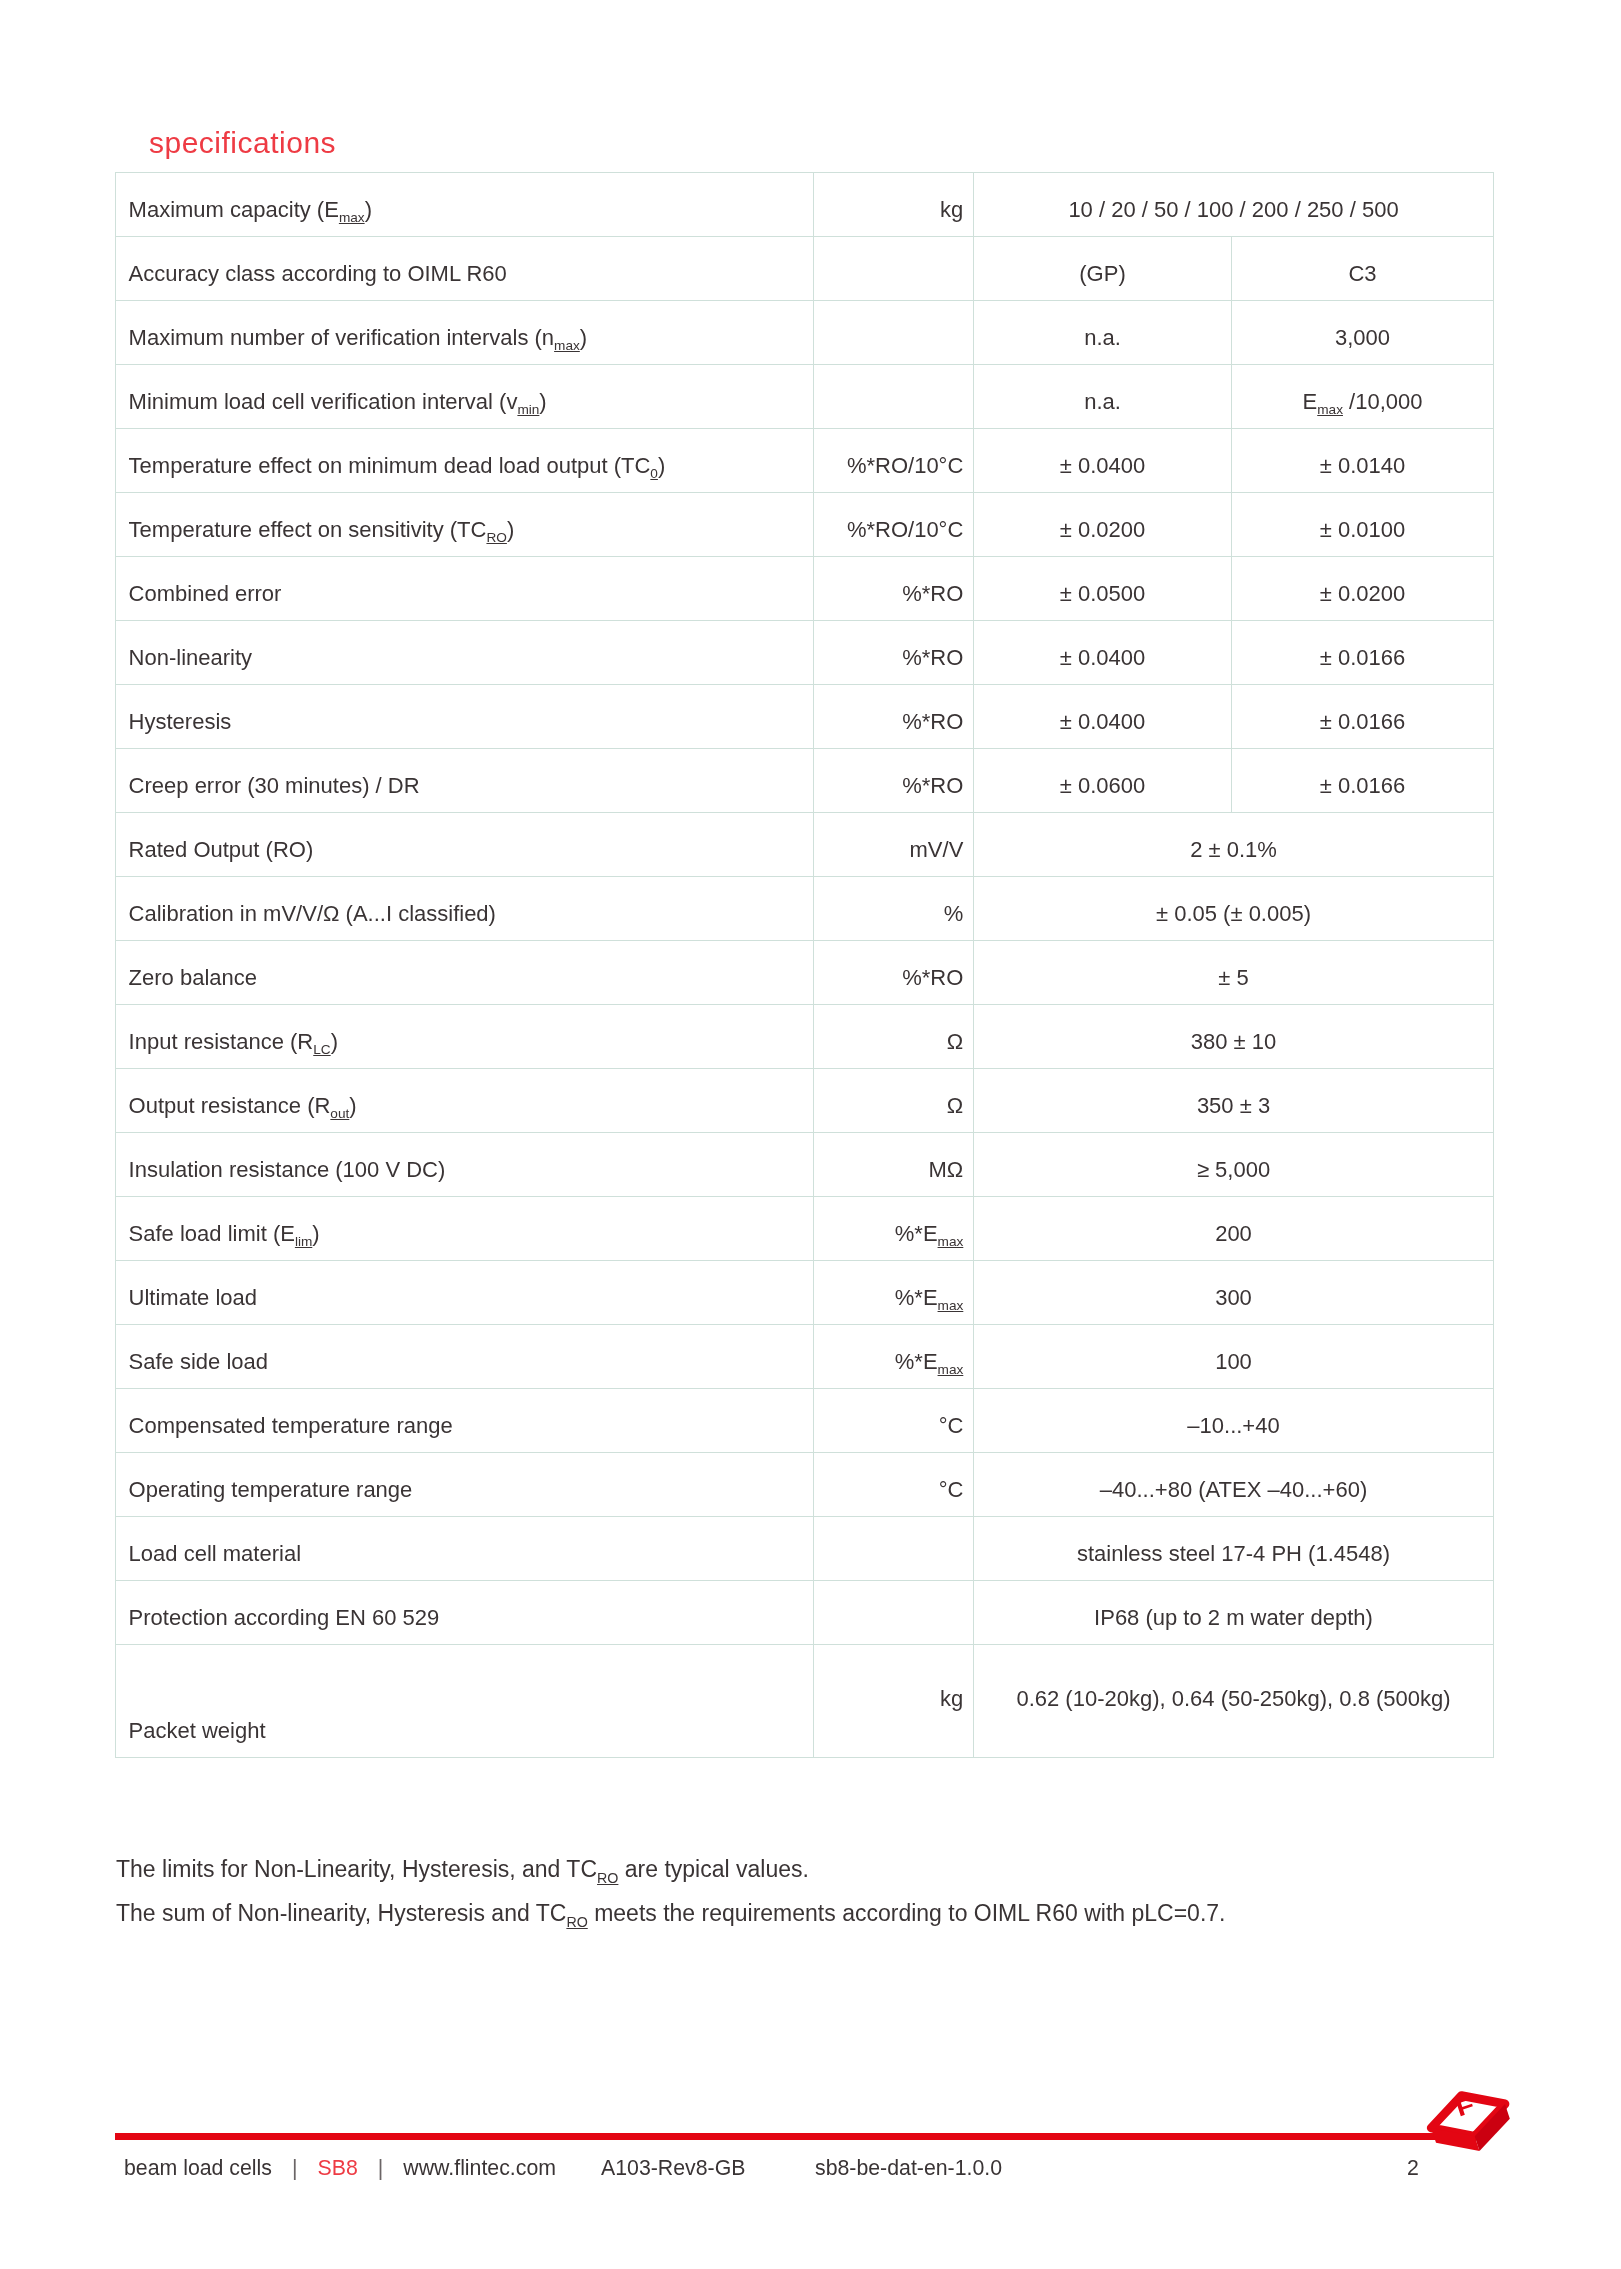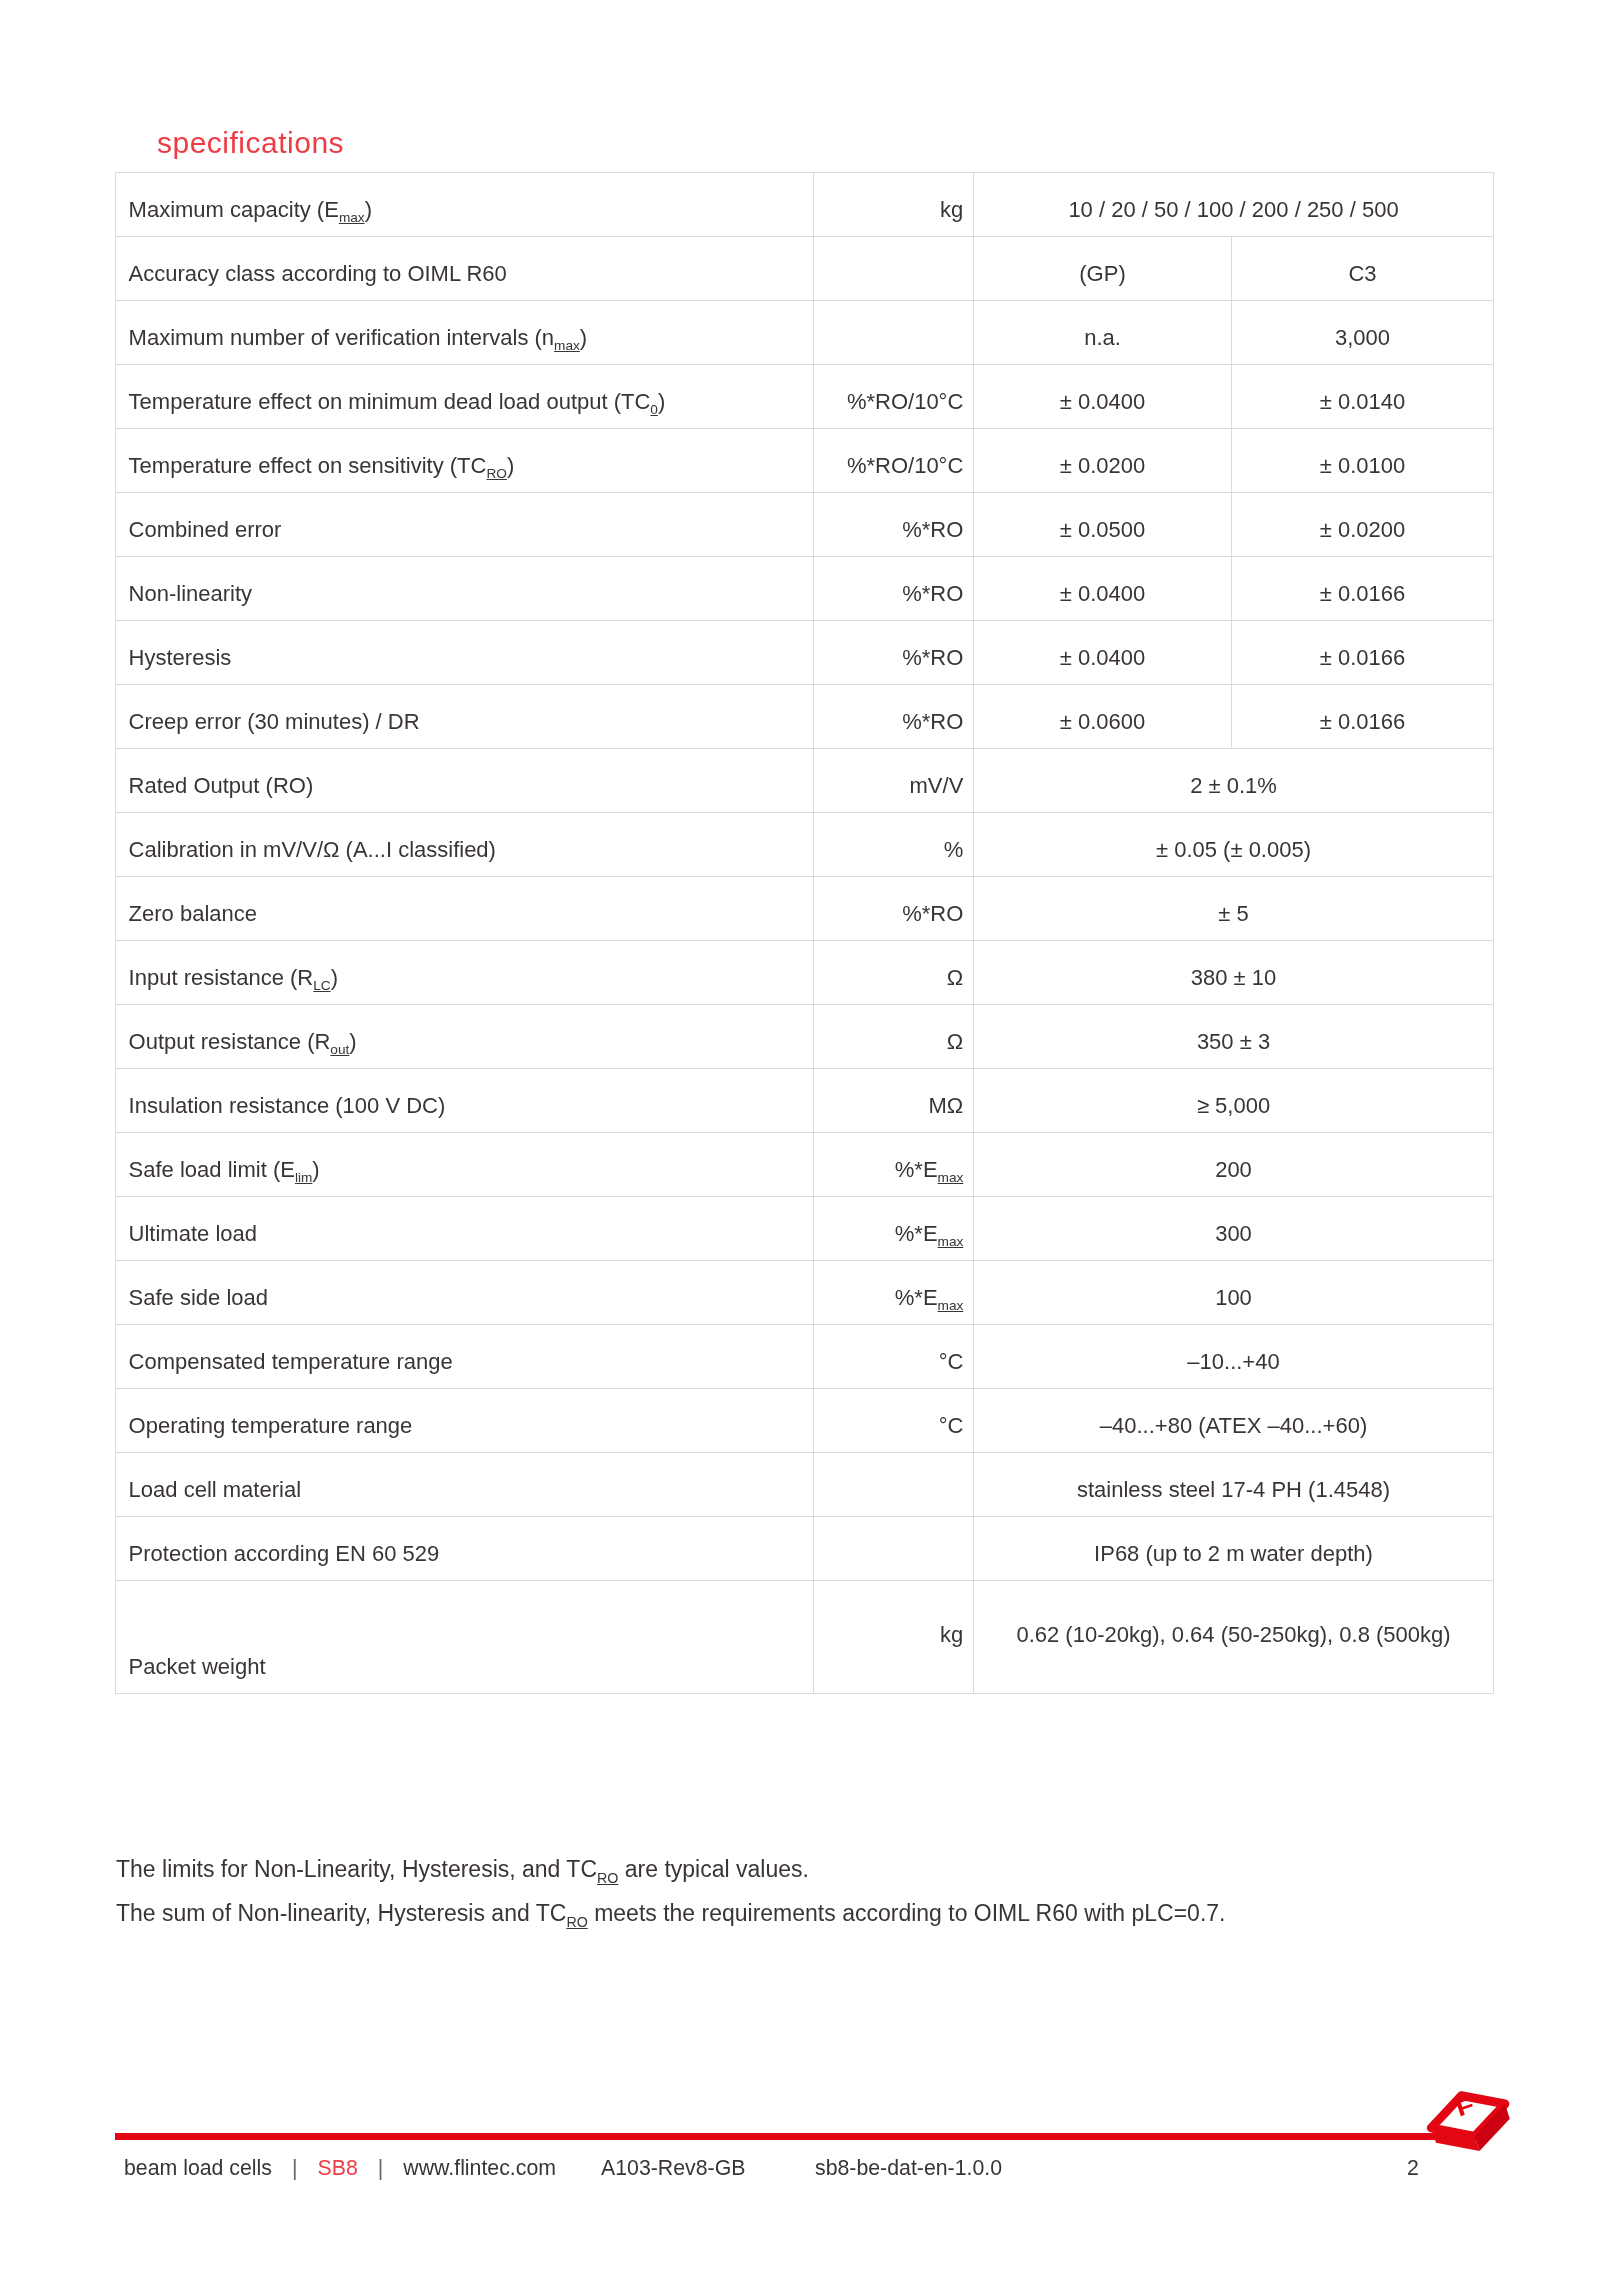--- a/index.html
+++ b/index.html
@@ -7,21 +7,21 @@
     --grid:#cfe0da;
     --title-red:#ee3b44;
     --brand-red:#e30613;
   }
   *{margin:0;padding:0;box-sizing:border-box;}
   html,body{background:#ffffff;}
   body{font-family:"Liberation Sans", sans-serif;color:var(--text);}
   .page{position:relative;width:1621px;height:2270px;background:#ffffff;overflow:hidden;}
 
   .title{
-    position:absolute;left:157px;top:126px;
+    position:absolute;left:149px;top:126px;
     font-size:30px;font-weight:normal;color:var(--title-red);
     letter-spacing:0.5px;
   }
 
   table.spec-table{
     position:absolute;left:115px;top:172px;width:1378px;
     border-collapse:collapse;table-layout:fixed;
     font-size:22px;color:var(--text);
   }
   .spec-table td{
@@ -86,20 +86,26 @@
           <td class="label">Accuracy class according to OIML R60</td>
           <td class="unit"></td>
           <td class="value">(GP)</td>
           <td class="value">C3</td>
         </tr>
         <tr>
           <td class="label">Maximum number of verification intervals (n<sub>max</sub>)</td>
           <td class="unit"></td>
           <td class="value">n.a.</td>
           <td class="value">3,000</td>
+        </tr>
+        <tr>
+          <td class="label">Minimum load cell verification interval (v<sub>min</sub>)</td>
+          <td class="unit"></td>
+          <td class="value">n.a.</td>
+          <td class="value">E<sub>max</sub> /10,000</td>
         </tr>
         <tr>
           <td class="label">Temperature effect on minimum dead load output (TC<sub>0</sub>)</td>
           <td class="unit">%*RO/10°C</td>
           <td class="value">± 0.0400</td>
           <td class="value">± 0.0140</td>
         </tr>
         <tr>
           <td class="label">Temperature effect on sensitivity (TC<sub>RO</sub>)</td>
           <td class="unit">%*RO/10°C</td>

